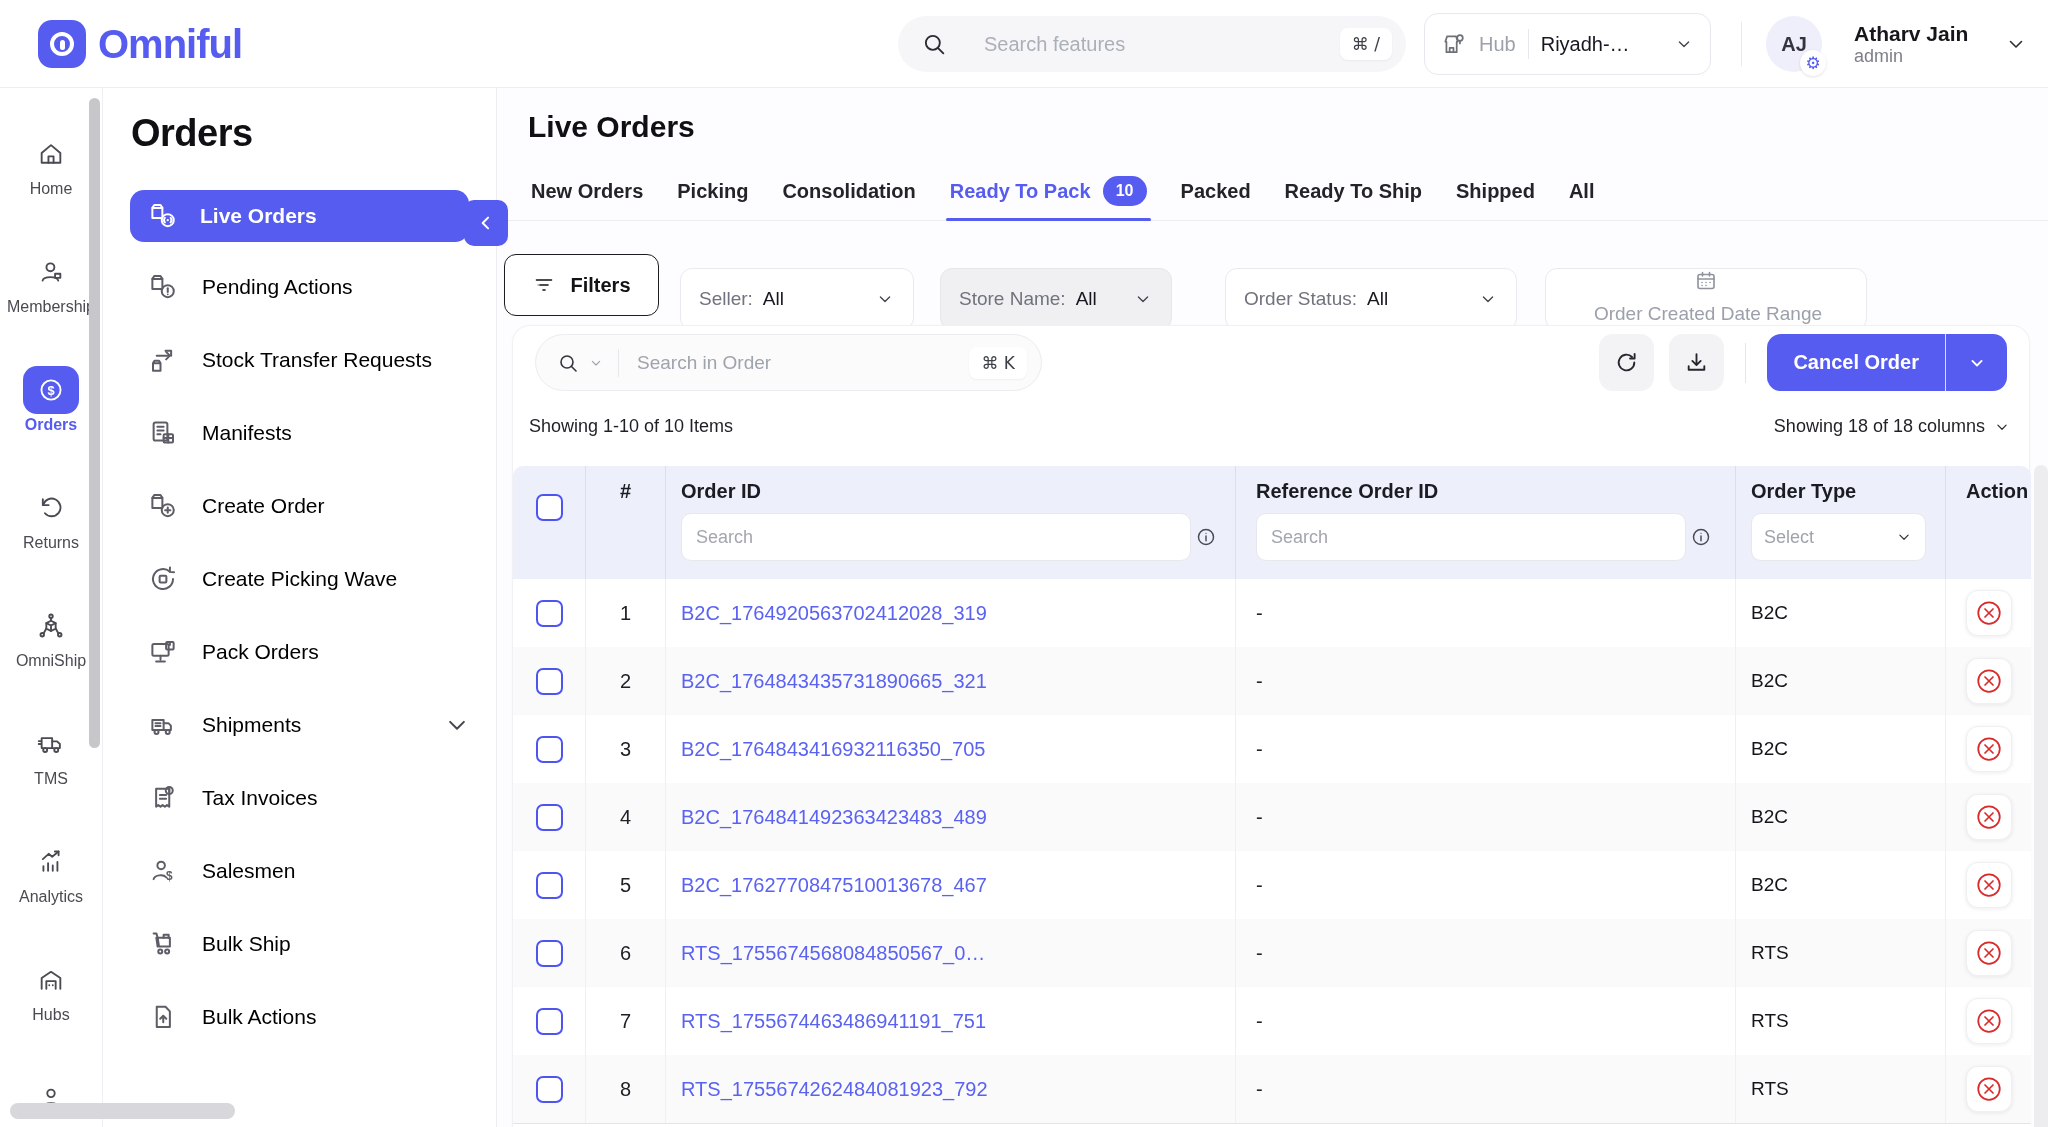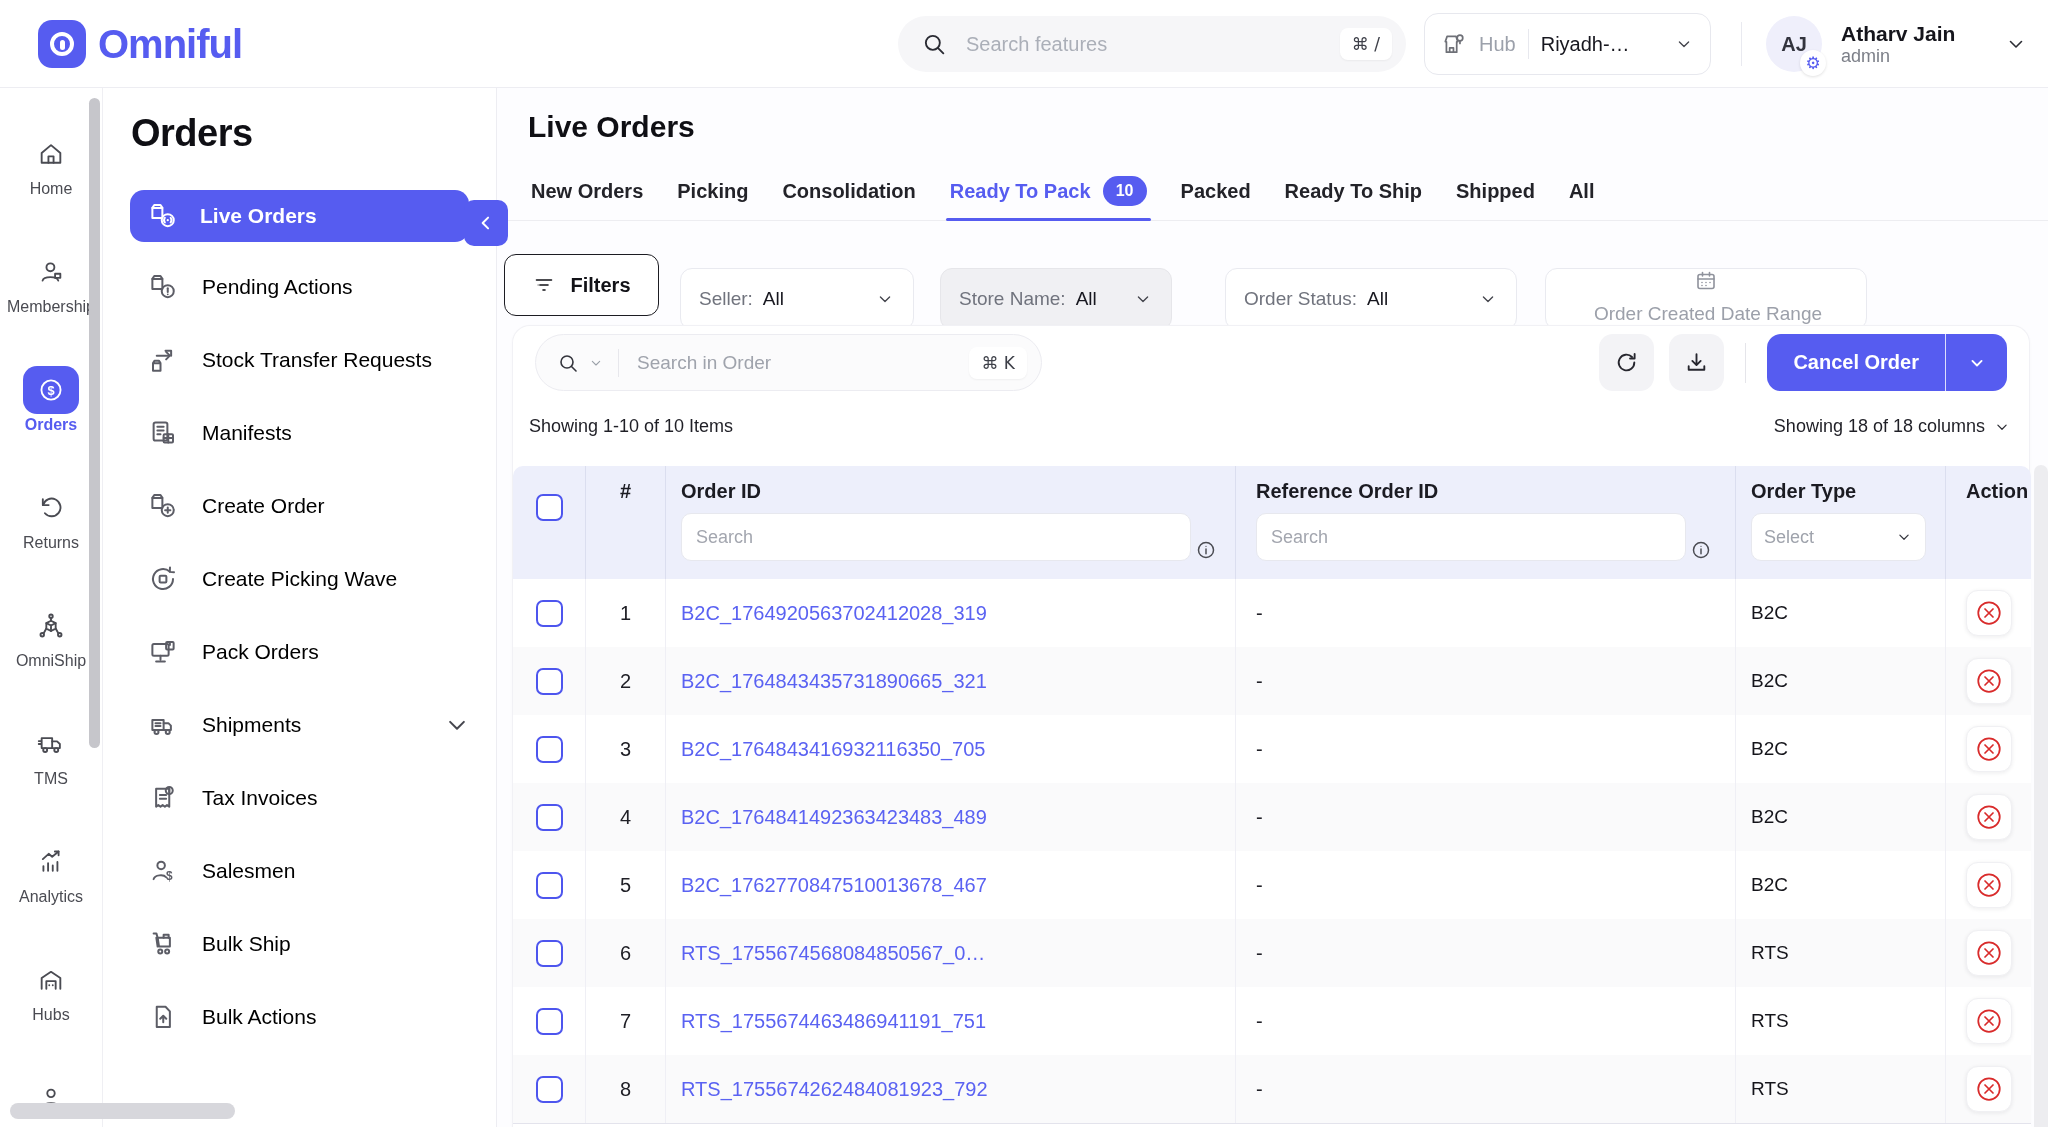--- a/index.html
+++ b/index.html
@@ -9,31 +9,31 @@
 
   
   .hdr { position:absolute; left:0; top:0; width:2048px; height:88px; background:#fff; border-bottom:1px solid #EDEDF2; z-index:5; }
   .brand { position:absolute; left:38px; top:20px; display:flex; align-items:center; gap:12px; }
   .brand-badge { width:48px; height:48px; border-radius:14px; background:#565CF0; display:flex; align-items:center; justify-content:center; }
   .brand-ring { width:24px; height:24px; border:4px solid #fff; border-radius:50%; position:relative; }
   .brand-ring::after{ content:""; position:absolute; left:6px; top:4px; width:5px; height:10px; background:#fff; border-radius:3px;}
   .brand-text { font-size:40px; font-weight:800; color:#565CF0; letter-spacing:-1px; }
   .hdr-search { position:absolute; left:898px; top:16px; width:508px; height:56px; background:#F6F6F8; border-radius:28px; display:flex; align-items:center; padding:0 14px 0 22px; }
   .hdr-search .ic { color:#2A2B33; width:28px; height:28px; }
-  .hdr-search input { flex:1; border:none; outline:none; background:transparent; font-size:20px; color:#3a3b44; margin-left:18px; font-family:inherit; }
+  .hdr-search input { flex:1; border:none; outline:none; background:transparent; font-size:20px; color:#3a3b44; margin-left:36px; font-family:inherit; }
   .hdr-search input::placeholder { color:#ABAFB8; }
   .kbd { font-family:"DejaVu Sans", sans-serif; background:#fff; border-radius:8px; padding:6px 12px; font-size:17px; color:#3E4049; box-shadow:0 1px 2px rgba(0,0,0,.05); }
   .hub { position:absolute; left:1424px; top:13px; width:287px; height:62px; border:1px solid #E7E8EE; border-radius:14px; background:#fff; display:flex; align-items:center; padding:0 16px; gap:12px; }
   .hub .ic { color:#6E7077; }
   .hub-label { font-size:20px; color:#9CA1AB; }
   .hub-sep { width:1px; height:30px; background:#E7E8EE; }
   .hub-value { font-size:20px; color:#17171F; font-weight:500; max-width:100px; white-space:nowrap; overflow:hidden; }
   .hub .chev { width:20px; height:20px; color:#43444c; margin-left:auto; }
   .hdr-div { position:absolute; left:1741px; top:22px; width:1px; height:44px; background:#E9EAF0; }
-  .profile { position:absolute; left:1766px; top:14px; width:262px; height:60px; display:flex; align-items:center; gap:19px; }
+  .profile { position:absolute; left:1766px; top:14px; width:262px; height:60px; display:flex; align-items:center; gap:32px; }
   .avatar { position:relative; width:56px; height:56px; border-radius:50%; background:#EFEFFB; display:flex; align-items:center; justify-content:center; font-size:20px; font-weight:600; color:#33343E; flex:none; }
   .avatar-gear { position:absolute; right:-4px; bottom:-4px; width:26px; height:26px; background:#fff; border-radius:50%; display:flex; align-items:center; justify-content:center; font-size:17px; color:#565CF0; font-family:"DejaVu Sans", sans-serif; box-shadow:0 1px 3px rgba(0,0,0,.12); }
   .prof-name { font-size:21px; font-weight:700; color:#15151C; line-height:1.2; }
   .prof-role { font-size:18px; color:#7C7F88; }
   .profile .chev { width:24px; height:24px; color:#2c2d34; margin-left:auto; }
 
   
   .rail { position:absolute; left:0; top:88px; width:103px; height:1039px; background:#fff; border-right:1px solid #EFEFF3; overflow:hidden; z-index:4; }
   .rail-items { display:flex; flex-direction:column; padding-top:24px; }
   .rail-item { height:118px; display:flex; flex-direction:column; align-items:center; justify-content:flex-start; padding-top:18px; cursor:pointer; }
@@ -109,21 +109,21 @@
 
   
   .table { margin-top:26px; width:1518px; }
   .thead { display:grid; grid-template-columns:73px 80px 570px 500px 210px 85px; background:#EDEFFB; border-radius:10px 10px 0 0; height:113px; }
   .th { padding-top:14px; border-right:1px solid #DBDEEF; }
   .th:last-child { border-right:none; }
   .th-label { font-size:20px; font-weight:700; color:#1B1B22; }
   .th-check { display:flex; justify-content:center; }
   .th-num { text-align:center; }
   .cbx { width:27px; height:27px; border:2.5px solid #4D55EE; border-radius:7px; background:#fff; display:inline-block; margin-top:14px; cursor:pointer; }
-  .th-input-row { margin-top:10px; display:flex; align-items:flex-end; gap:4px; }
+  .th-input-row { margin-top:10px; display:flex; align-items:center; gap:4px; }
   .tinput { height:48px; border:1px solid #E7E8EE; border-radius:10px; background:#fff; padding:0 14px; font-size:18px; color:#3a3b44; outline:none; font-family:inherit; }
   .tinput::placeholder { color:#A3A6AF; }
   .info-ic { width:22px; height:22px; color:#4A4B52; flex:none; }
   .tselect { height:48px; width:175px; border:1px solid #E7E8EE; border-radius:10px; background:#fff; display:flex; align-items:center; padding:0 12px; font-size:18px; color:#9FA3AC; cursor:pointer; }
   .tselect .chev { width:18px; height:18px; color:#35363e; margin-left:auto; }
 
   .trow { display:grid; grid-template-columns:73px 80px 570px 500px 210px 85px; height:68px; background:#fff; }
   .trow:nth-child(even) { background:#FAFAFB; }
   .td { display:flex; align-items:center; border-right:1px solid #EFEFF5; }
   .td:last-child { border-right:none; }

